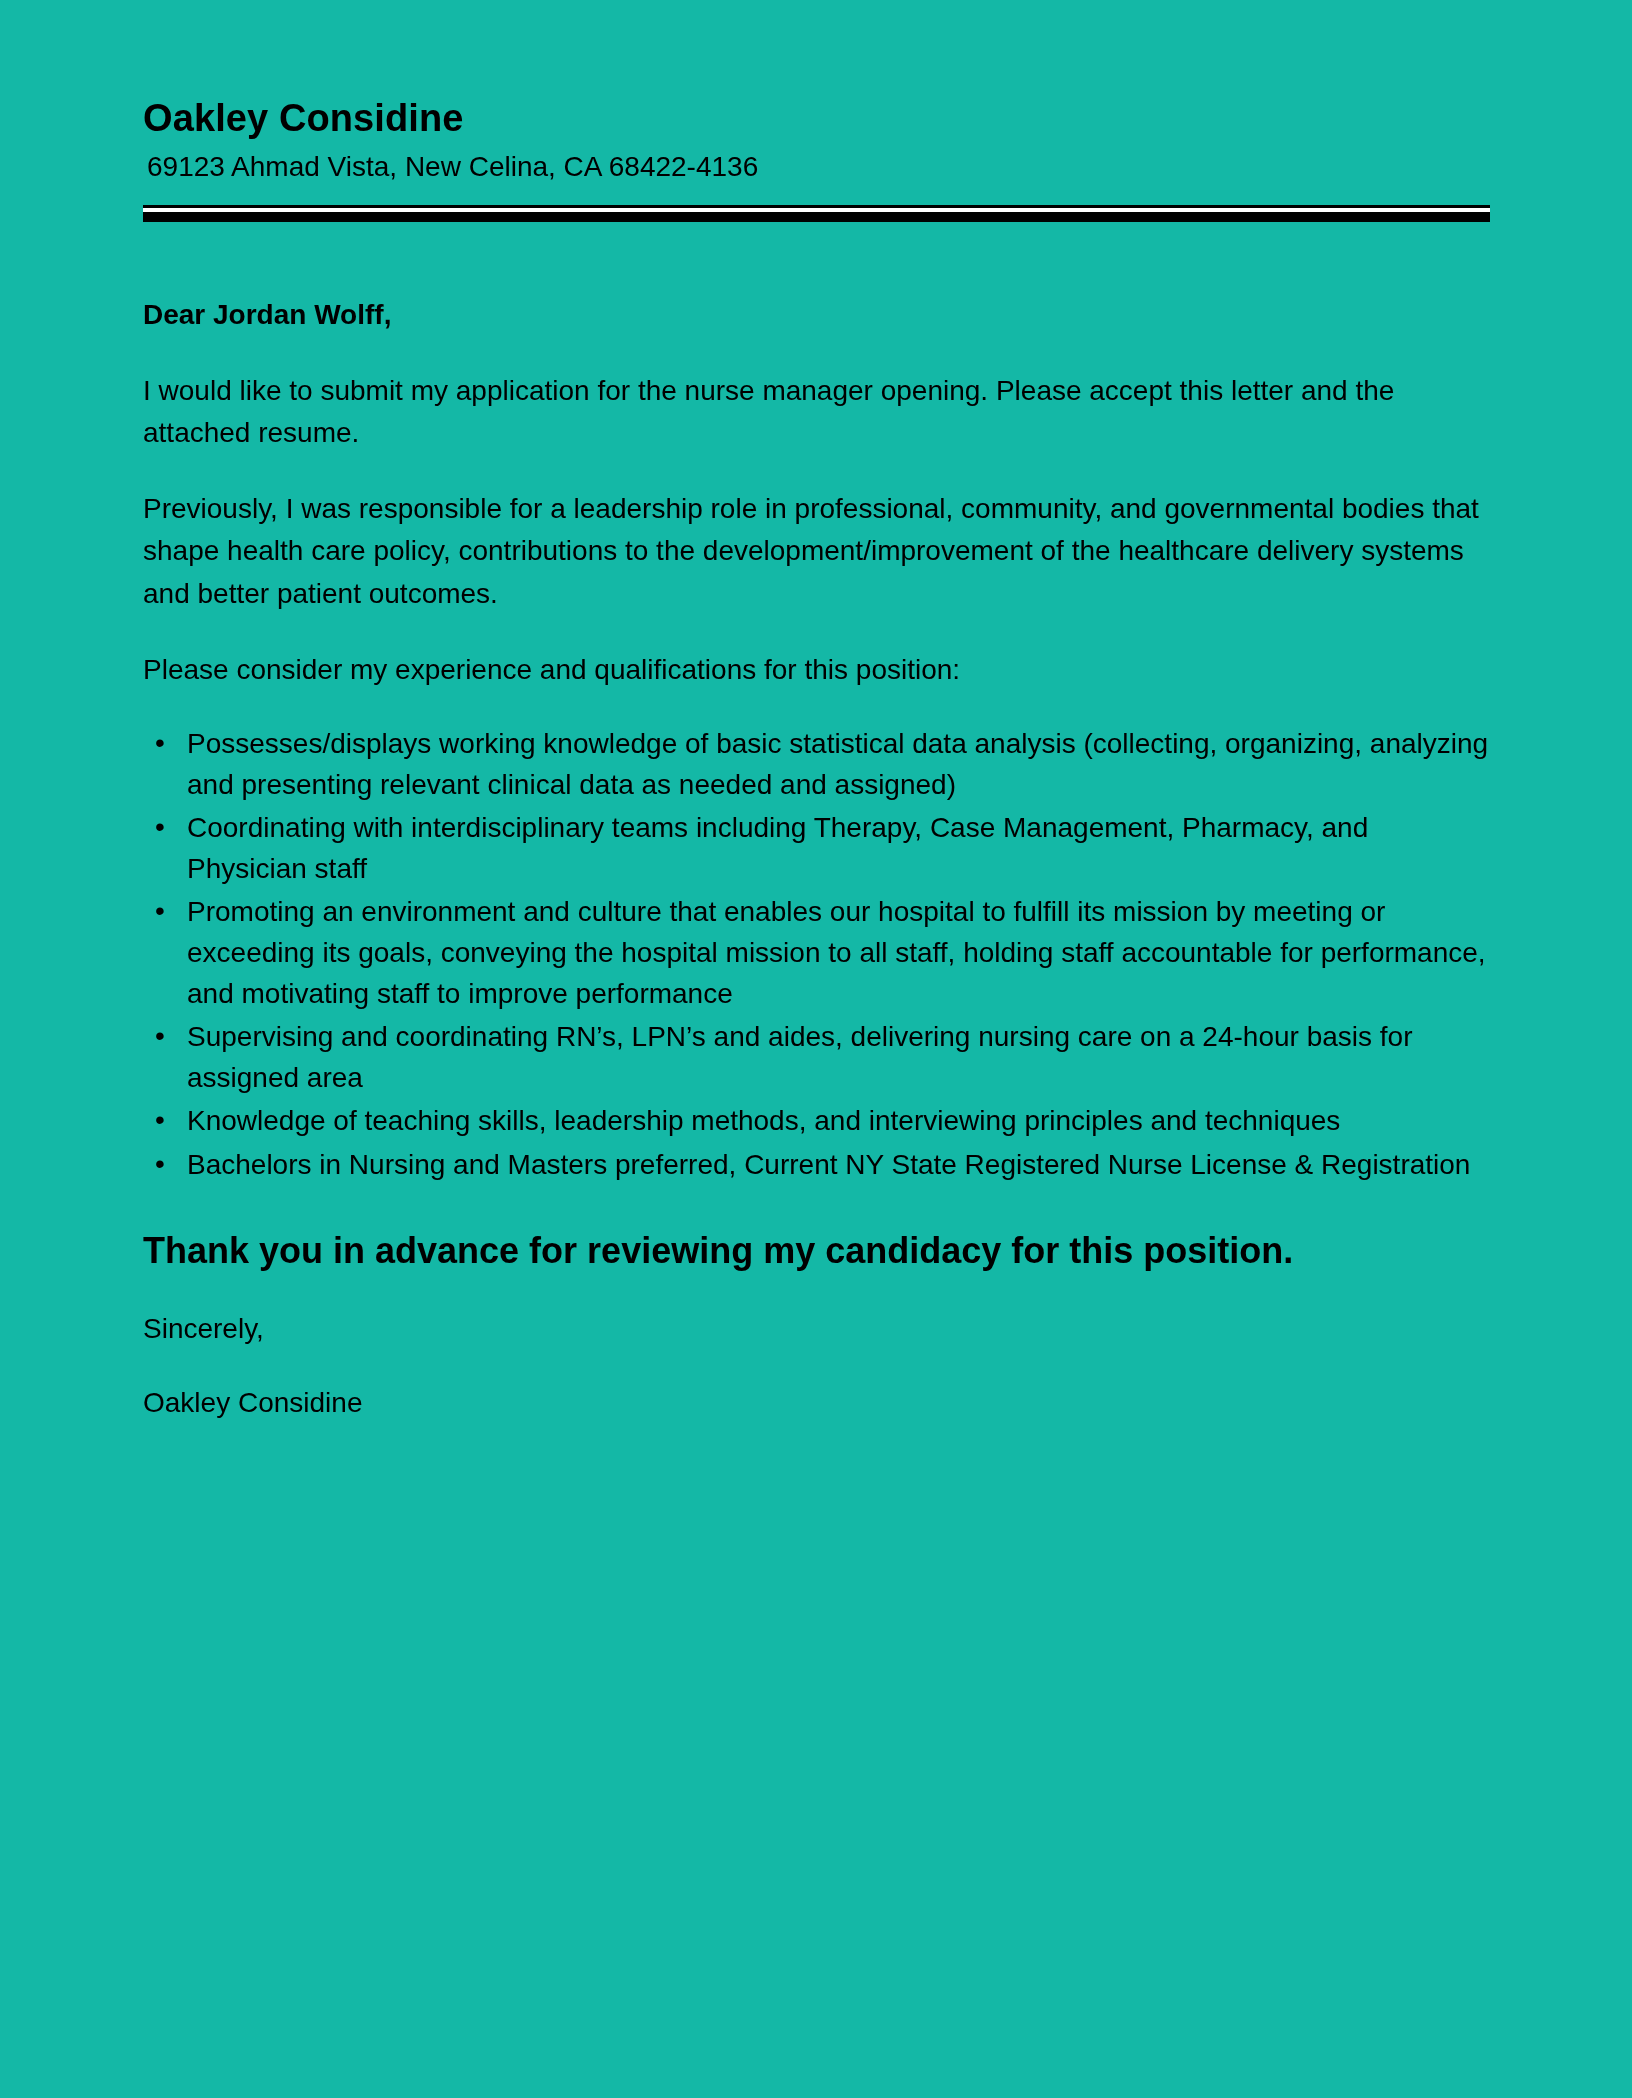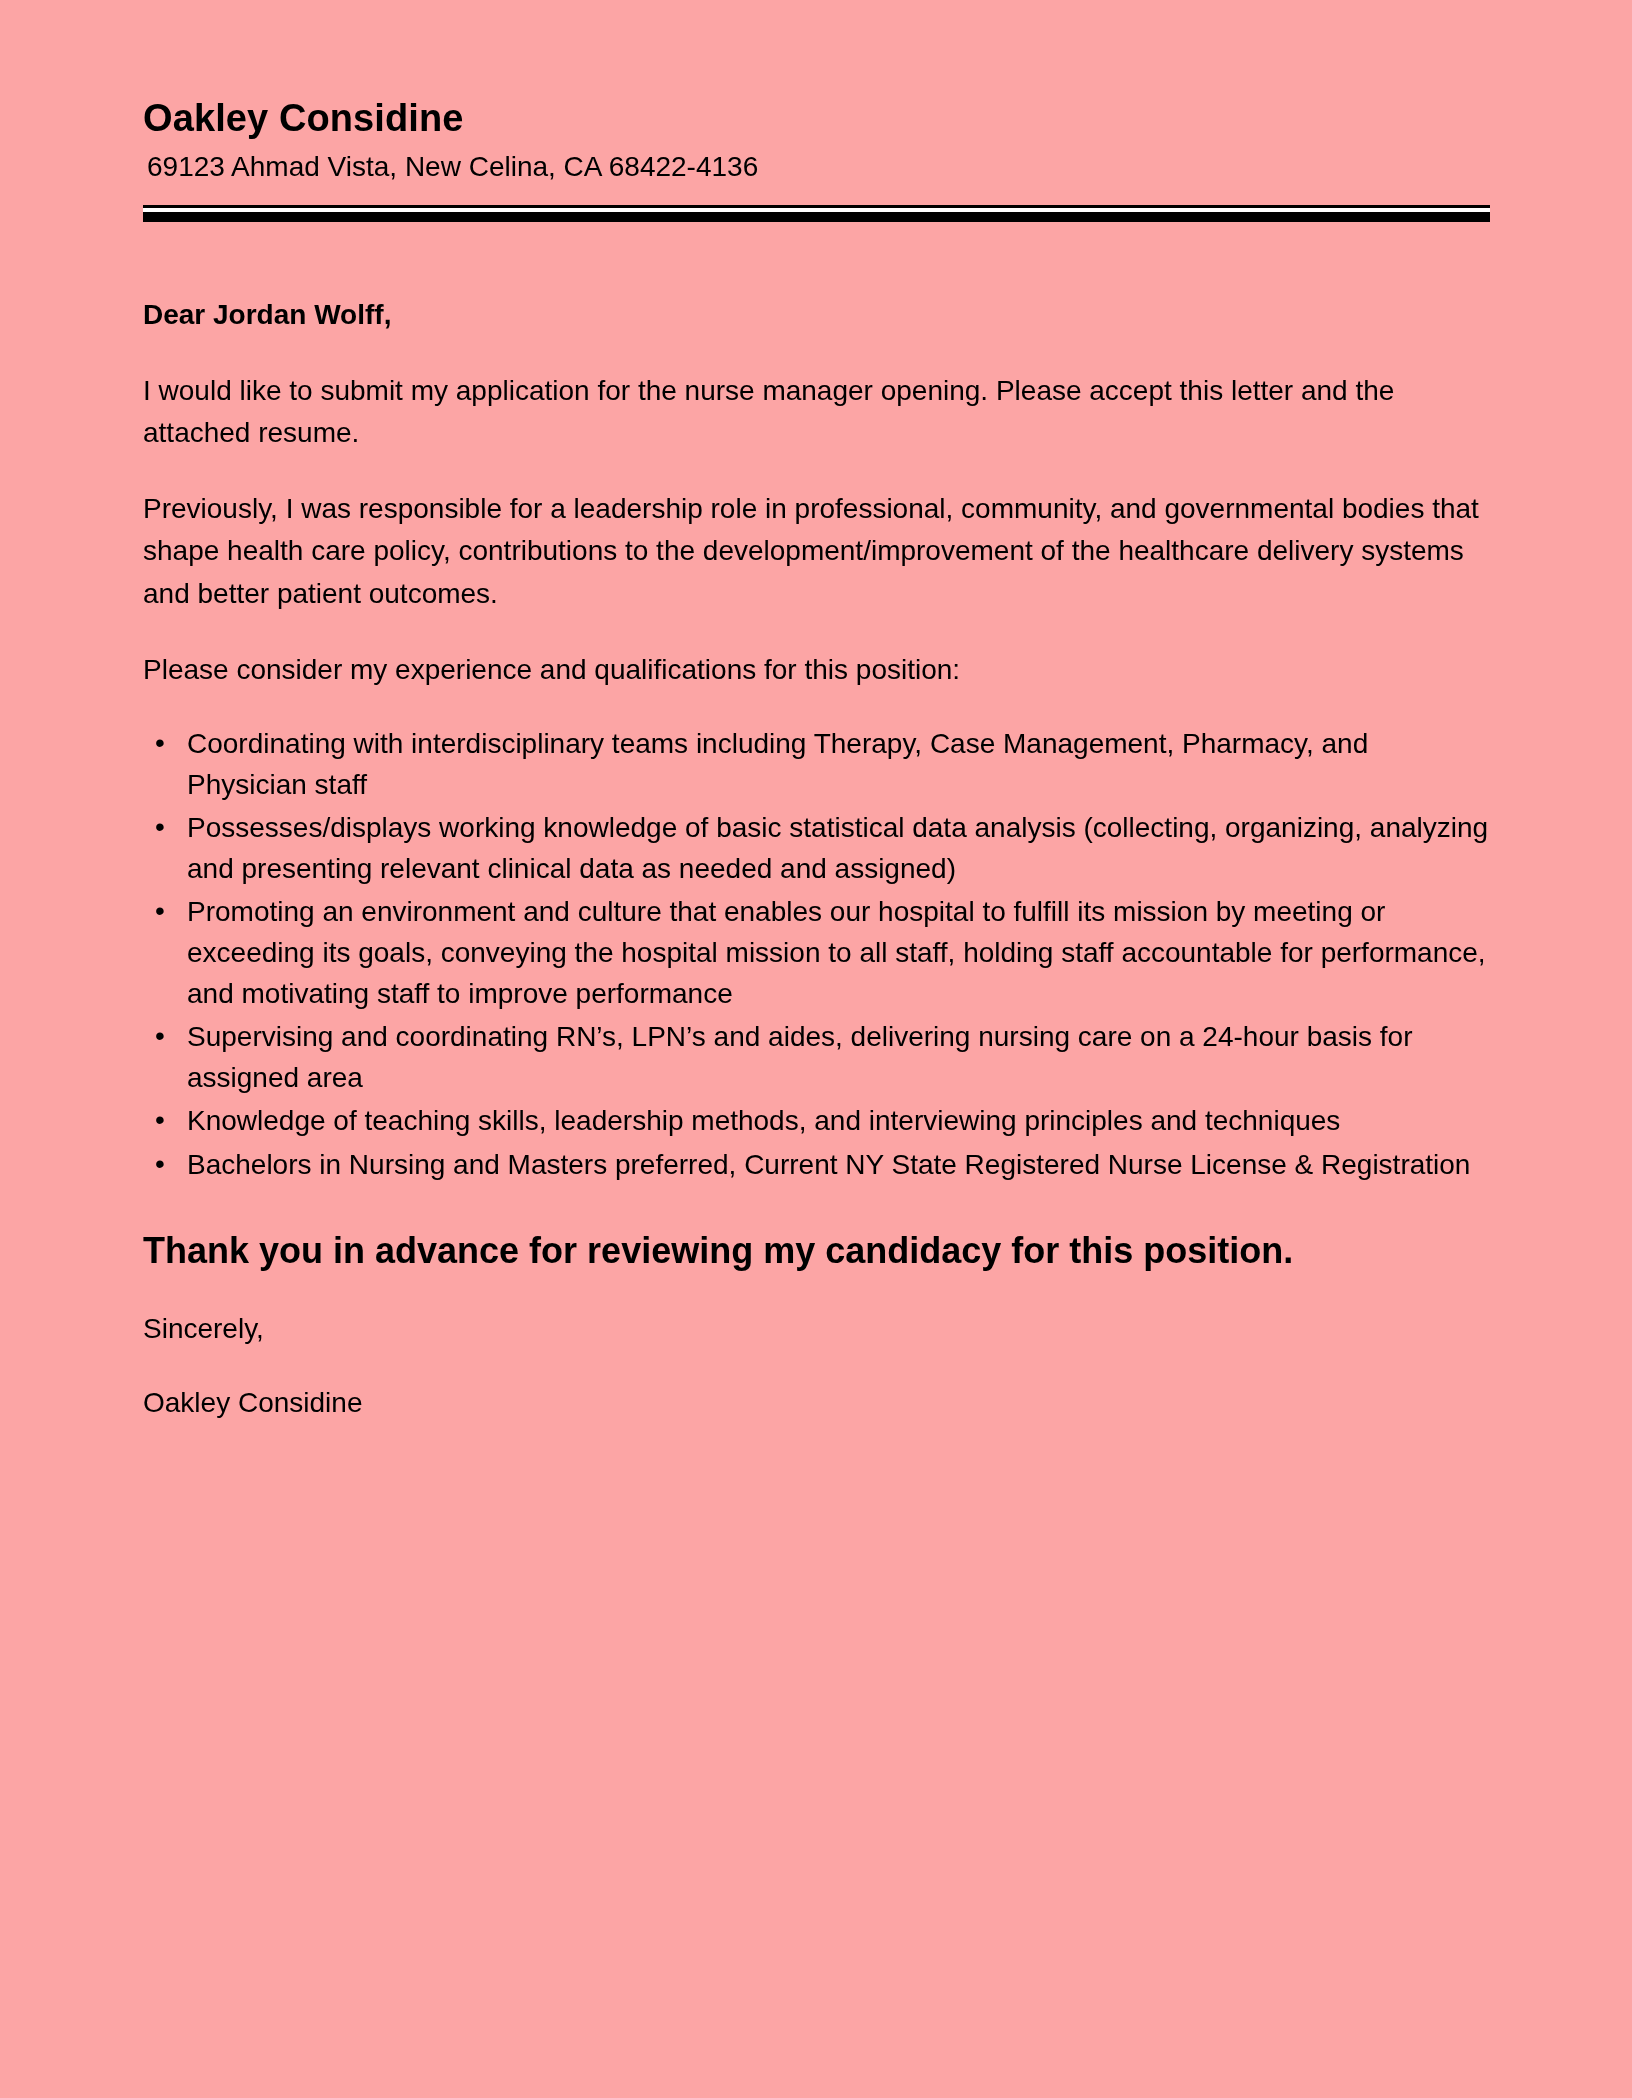--- a/index.html
+++ b/index.html
@@ -10,21 +10,21 @@
 
   body {
     font-family: "Liberation Sans", sans-serif;
     color: #000000;
   }
 
   .page {
     position: relative;
     width: 1632px;
     height: 2098px;
-    background: #fca5a5;
+    background: #14b8a6;
     box-sizing: border-box;
     overflow: hidden;
   }
 
   .sheet {
     position: absolute;
     left: 143px;
     top: 96px;
     width: 1347px;
   }
@@ -152,22 +152,22 @@
 
       <p class="salutation">Dear Jordan Wolff,</p>
 
       <p class="para">I would like to submit my application for the nurse manager opening. Please accept this letter and the attached resume.</p>
 
       <p class="para">Previously, I was responsible for a leadership role in professional, community, and governmental bodies that shape health care policy, contributions to the development/improvement of the healthcare delivery systems and better patient outcomes.</p>
 
       <p class="para">Please consider my experience and qualifications for this position:</p>
 
       <ul class="qualifications-list">
+        <li>Possesses/displays working knowledge of basic statistical data analysis (collecting, organizing, analyzing and presenting relevant clinical data as needed and assigned)</li>
         <li>Coordinating with interdisciplinary teams including Therapy, Case Management, Pharmacy, and Physician staff</li>
-        <li>Possesses/displays working knowledge of basic statistical data analysis (collecting, organizing, analyzing and presenting relevant clinical data as needed and assigned)</li>
         <li>Promoting an environment and culture that enables our hospital to fulfill its mission by meeting or exceeding its goals, conveying the hospital mission to all staff, holding staff accountable for performance, and motivating staff to improve performance</li>
         <li>Supervising and coordinating RN’s, LPN’s and aides, delivering nursing care on a 24-hour basis for assigned area</li>
         <li>Knowledge of teaching skills, leadership methods, and interviewing principles and techniques</li>
         <li>Bachelors in Nursing and Masters preferred, Current NY State Registered Nurse License &amp; Registration</li>
       </ul>
 
       <p class="closing-bold">Thank you in advance for reviewing my candidacy for this position.</p>
 
       <div class="signoff">
         <span class="signoff-line">Sincerely,</span>

